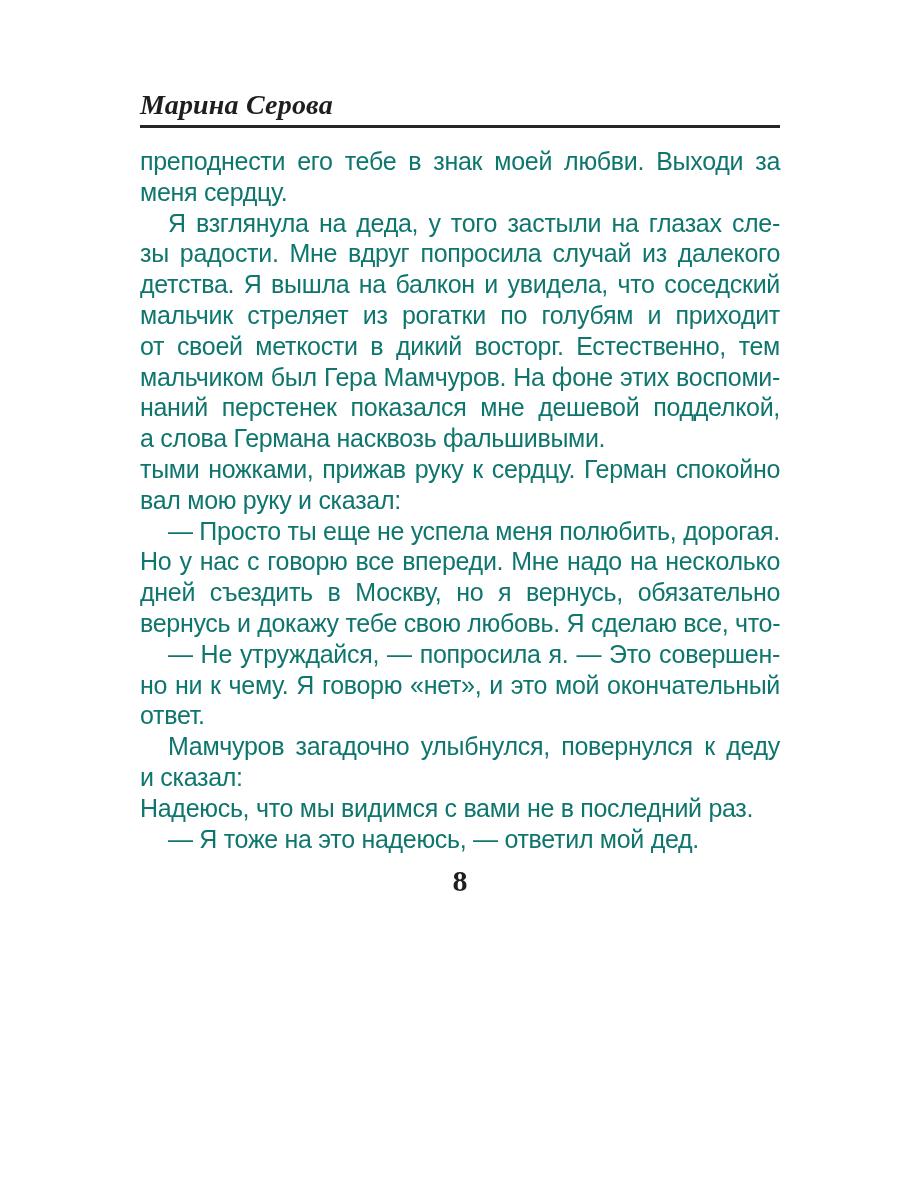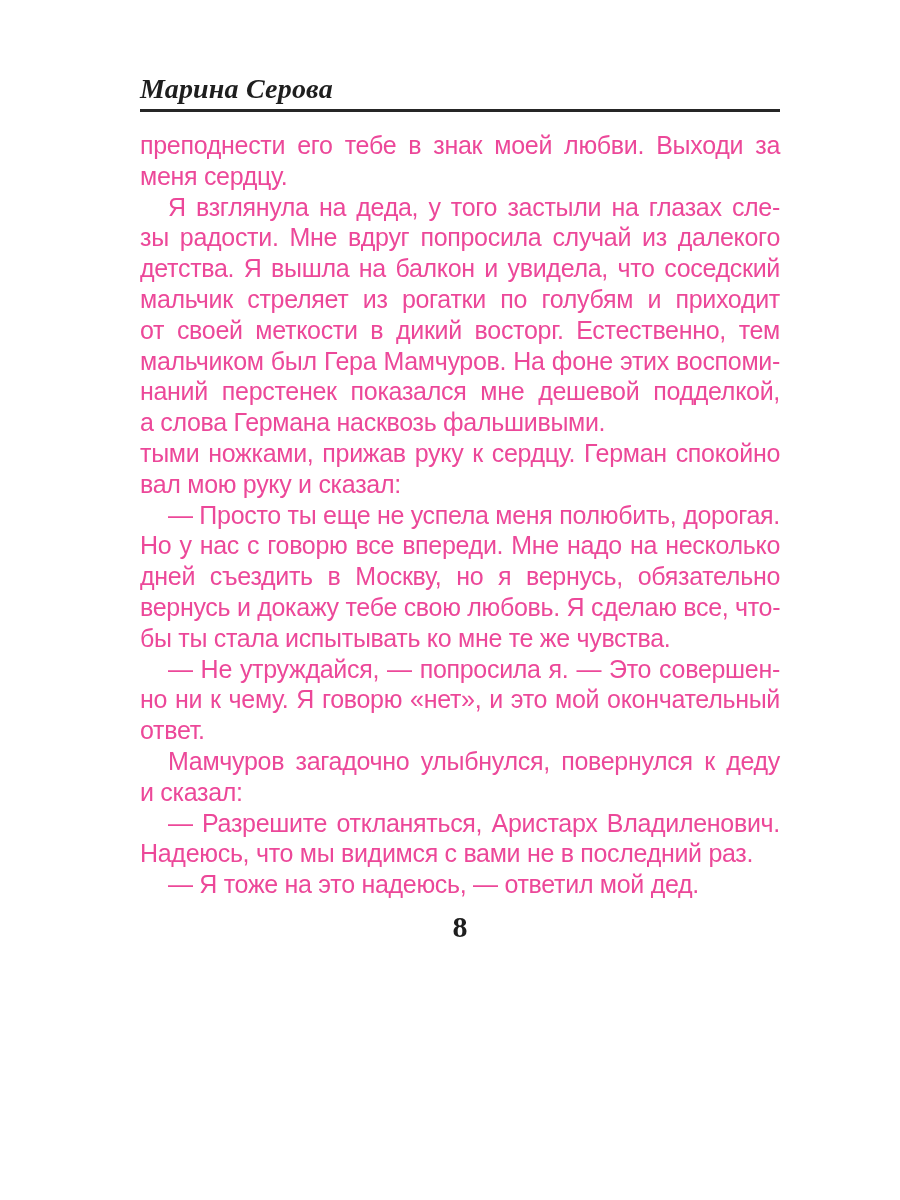--- a/index.html
+++ b/index.html
@@ -10,21 +10,21 @@
   .page {
     position: relative;
     width: 900px;
     height: 1200px;
     background: #ffffff;
     overflow: hidden;
   }
   .content {
     position: absolute;
     left: 140px;
-    top: 0;
+    top: 16px;
     width: 640px;
   }
   .running-header {
     margin-top: 74px;
   }
   .running-header .author {
     display: block;
     font-family: "Liberation Serif", serif;
     font-style: italic;
     font-weight: 600;
@@ -36,21 +36,21 @@
   .header-rule {
     margin-top: 5px;
     height: 3px;
     background: #262626;
     width: 100%;
   }
   .body-text {
     margin-top: 18px;
     font-family: "Liberation Sans", sans-serif;
     font-size: 25px;
-    color: #ec4899;
+    color: #0f766e;
     letter-spacing: -0.3px;
   }
   .para { margin: 0; padding: 0; }
   .line {
     height: 30.8px;
     line-height: 30.8px;
     text-align: justify;
     text-align-last: justify;
     white-space: nowrap;
     overflow: visible;
@@ -101,33 +101,31 @@
         </div>
         <div class="para">
           <div class="line">тыми ножками, прижав руку к сердцу. Герман спокойно</div>
           <div class="line para-end">вал мою руку и сказал:</div>
         </div>
         <div class="para">
           <div class="line indented">— Просто ты еще не успела меня полюбить, дорогая.</div>
           <div class="line">Но у нас с говорю все впереди. Мне надо на несколько</div>
           <div class="line">дней съездить в Москву, но я вернусь, обязательно</div>
           <div class="line">вернусь и докажу тебе свою любовь. Я сделаю все, что-</div>
-          <div class="line para-end">бы ты стала испытывать ко мне те же чувства.</div>
         </div>
         <div class="para">
           <div class="line indented">— Не утруждайся, — попросила я. — Это совершен-</div>
           <div class="line">но ни к чему. Я говорю «нет», и это мой окончательный</div>
           <div class="line para-end">ответ.</div>
         </div>
         <div class="para">
           <div class="line indented">Мамчуров загадочно улыбнулся, повернулся к деду</div>
           <div class="line para-end">и сказал:</div>
         </div>
         <div class="para">
-          <div class="line indented">— Разрешите откланяться, Аристарх Владиленович.</div>
           <div class="line para-end">Надеюсь, что мы видимся с вами не в последний раз.</div>
         </div>
         <div class="para">
           <div class="line para-end indented">— Я тоже на это надеюсь, — ответил мой дед.</div>
         </div>
       </main>
 
     <footer class="footer">
       <span class="pagenum">8</span>
     </footer>

